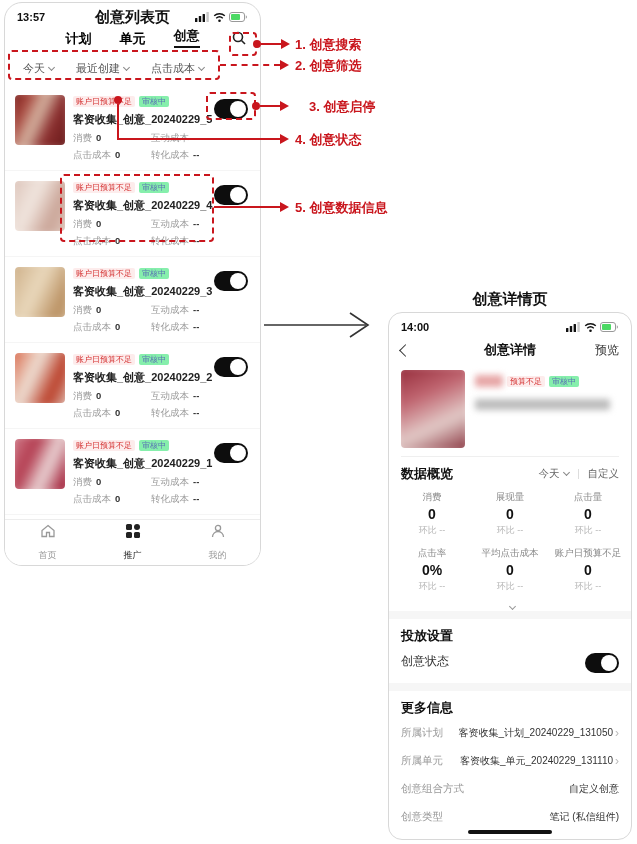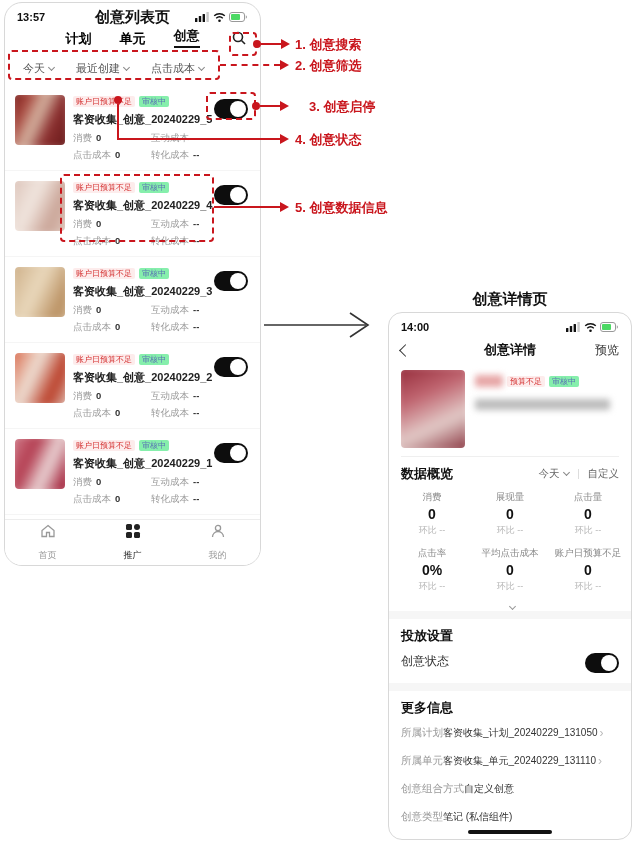--- a/index.html
+++ b/index.html
@@ -84,21 +84,21 @@
   .d-stat .val { font-size:14px; font-weight:bold; color:#111; margin-top:2px; }
   .d-stat .sub { font-size:9px; color:#b5b5b5; margin-top:2px; }
   .d-collapse { text-align:center; height:14px; }
   .d-collapse .chev { border-color:#999; }
   .thick { height:8px; background:#f6f6f6; }
   .d-block-title { font-size:13px; font-weight:bold; color:#111; padding:8px 12px 2px; }
   .d-status-row { display:flex; justify-content:space-between; padding:6px 12px 10px; }
   .d-status-row .lbl { font-size:12px; color:#333; }
   .toggle-inline { position:static; display:inline-block; width:34px; height:20px; border-radius:10px; background:#0d0d0d; position:relative; }
   .toggle-inline::after { content:""; position:absolute; width:16px; height:16px; border-radius:50%; background:#fff; top:2px; right:2px; }
-  .d-row { display:flex; align-items:center; padding:7px 12px; }
+  .d-row { display:flex; justify-content:space-between; align-items:center; padding:7px 12px; }
   .d-row .lbl { font-size:10.5px; color:#999; white-space:nowrap; }
   .d-row .val { font-size:10px; color:#333; display:flex; align-items:center; gap:2px; white-space:nowrap; }
   .chevR { color:#bbb; font-size:12px; line-height:10px; }
   .home-bar { position:absolute; bottom:5px; left:50%; transform:translateX(-50%); width:84px; height:4px; border-radius:2px; background:#111; }
 </style>
 </head>
 <body>
 
 <div class="canvas">
 

